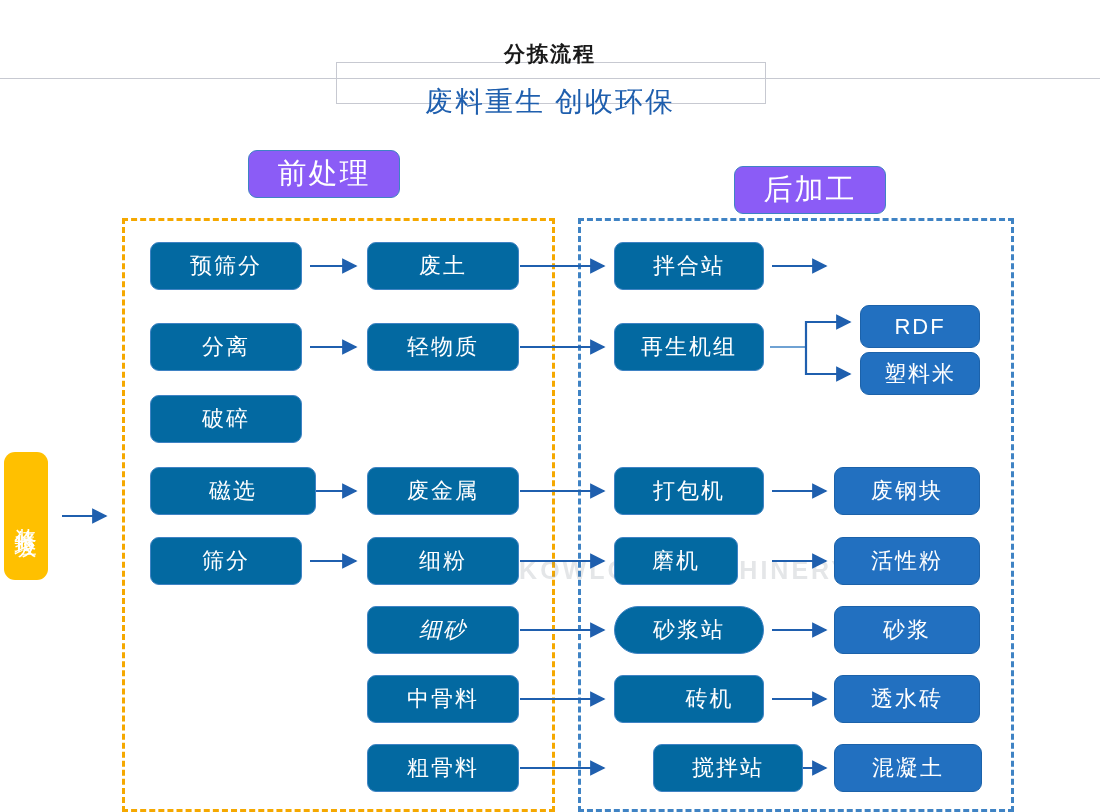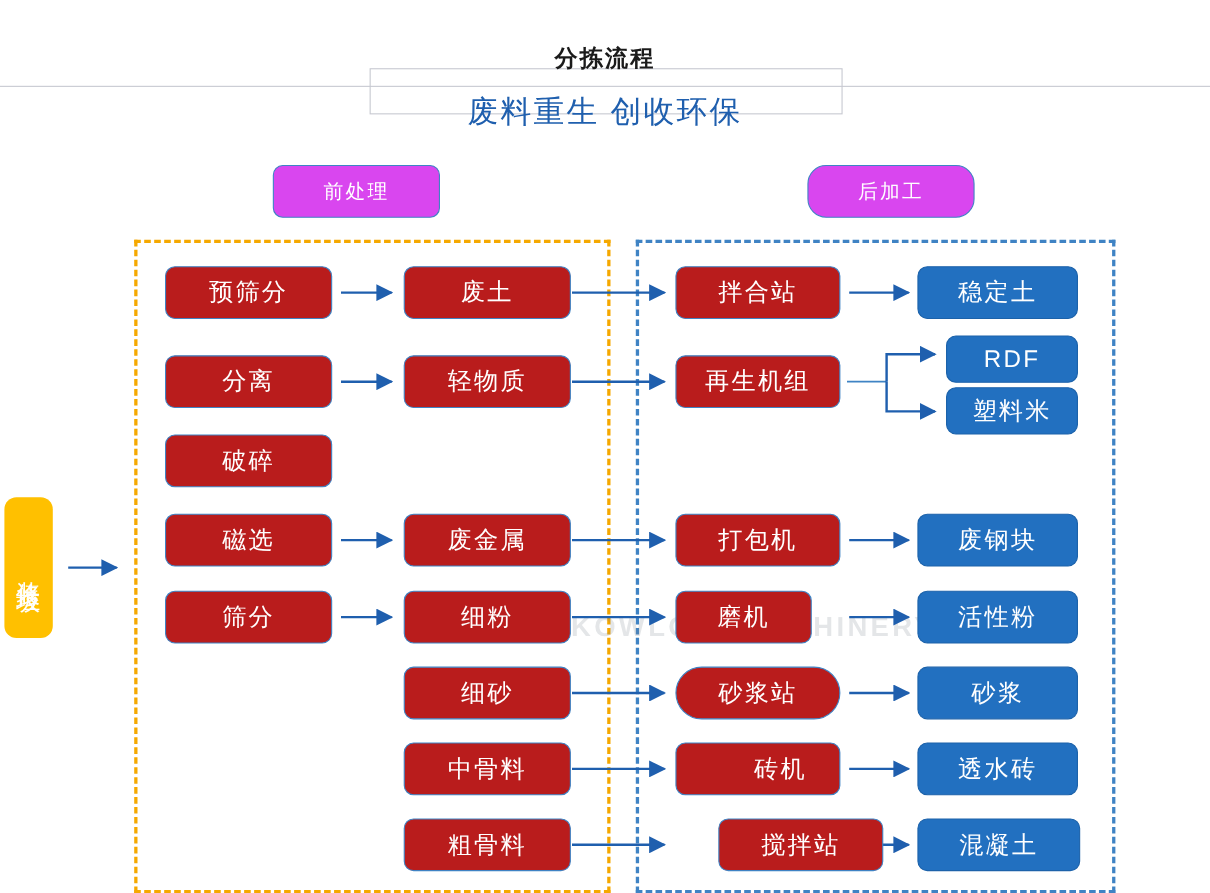--- a/index.html
+++ b/index.html
@@ -58,31 +58,31 @@
     color: #1f5fae;
     letter-spacing: 2px;
     line-height: 40px;
   }
 
   
   .section-pill {
     position: absolute;
     height: 46px;
     border-radius: 9px;
-    background: #d946ef;
+    background: #8b5cf6;
     border: 1px solid #3f83c4;
     color: #ffffff;
-    font-size: 18px;
+    font-size: 29px;
     display: flex;
     align-items: center;
     justify-content: center;
     letter-spacing: 2px;
   }
   #pill-pre  { left: 248px; top: 150px; width: 150px; }
-  #pill-post { left: 734px; top: 150px; width: 150px; border-radius: 17px; }
+  #pill-post { left: 734px; top: 166px; width: 150px; }
 
   
   .group-frame { position: absolute; }
   #frame-pre  { left: 122px; top: 218px; width: 427px; height: 588px;
                 border: 3px dashed #f5a800; }
   #frame-post { left: 578px; top: 218px; width: 430px; height: 588px;
                 border: 3px dashed #3f83c4; }
 
   
   .watermark {
@@ -125,21 +125,21 @@
     align-items: center;
     justify-content: center;
     color: #ffffff;
     border-radius: 9px;
     font-size: 22px;
     letter-spacing: 2px;
     box-sizing: border-box;
     white-space: nowrap;
   }
   .node.light {
-    background: #b91c1c;
+    background: #0369a1;
     border: 1px solid #3f83c4;
   }
   .node.dark {
     background: #2270c0;
     border: 1px solid #1c62aa;
   }
   .node.source {
     background: #ffc000;
     border: none;
     border-radius: 11px;
@@ -210,40 +210,39 @@
     <line class="plainline" x1="770" y1="347" x2="806" y2="347"></line>
     <path class="aline" d="M 806 347 L 806 322 L 850 322" marker-end="url(#arw)"></path>
     <path class="aline" d="M 806 347 L 806 374 L 850 374" marker-end="url(#arw)"></path>
   </svg>
 
   <div class="node source" style="left:4px;top:452px;width:44px;height:128px;">装修垃圾</div>
 
   <div class="node light" style="left:150px;top:242px;width:152px;height:48px;">预筛分</div>
   <div class="node light" style="left:150px;top:323px;width:152px;height:48px;">分离</div>
   <div class="node light" style="left:150px;top:395px;width:152px;height:48px;">破碎</div>
-  <div class="node light" style="left:150px;top:467px;width:152px;height:48px;">磁选</div>
+  <div class="node light" style="left:150px;top:467px;width:166px;height:48px;">磁选</div>
   <div class="node light" style="left:150px;top:537px;width:152px;height:48px;">筛分</div>
 
   <div class="node light" style="left:367px;top:242px;width:152px;height:48px;">废土</div>
   <div class="node light" style="left:367px;top:323px;width:152px;height:48px;">轻物质</div>
   <div class="node light" style="left:367px;top:467px;width:152px;height:48px;">废金属</div>
   <div class="node light" style="left:367px;top:537px;width:152px;height:48px;">细粉</div>
-  <div class="node light" style="left:367px;top:606px;width:152px;height:48px;">细砂</div>
+  <div class="node light" style="left:367px;top:606px;width:152px;height:48px;font-style:italic;">细砂</div>
   <div class="node light" style="left:367px;top:675px;width:152px;height:48px;">中骨料</div>
   <div class="node light" style="left:367px;top:744px;width:152px;height:48px;">粗骨料</div>
 
   <div class="node light" style="left:614px;top:242px;width:150px;height:48px;">拌合站</div>
   <div class="node light" style="left:614px;top:323px;width:150px;height:48px;">再生机组</div>
   <div class="node light" style="left:614px;top:467px;width:150px;height:48px;">打包机</div>
   <div class="node light" style="left:614px;top:537px;width:124px;height:48px;">磨机</div>
   <div class="node light" style="left:614px;top:606px;width:150px;height:48px;border-radius:24px;">砂浆站</div>
   <div class="node light" style="left:614px;top:675px;width:150px;height:48px;padding-left:41px;">砖机</div>
   <div class="node light" style="left:614px;top:744px;width:150px;height:48px;margin-left:39px;">搅拌站</div>
 
-  <div class="node dark" style="left:834px;top:242px;width:146px;height:48px;">稳定土</div>
   <div class="node dark" style="left:860px;top:305px;width:120px;height:43px;">RDF</div>
   <div class="node dark" style="left:860px;top:352px;width:120px;height:43px;">塑料米</div>
   <div class="node dark" style="left:834px;top:467px;width:146px;height:48px;">废钢块</div>
   <div class="node dark" style="left:834px;top:537px;width:146px;height:48px;">活性粉</div>
   <div class="node dark" style="left:834px;top:606px;width:146px;height:48px;">砂浆</div>
   <div class="node dark" style="left:834px;top:675px;width:146px;height:48px;">透水砖</div>
   <div class="node dark" style="left:834px;top:744px;width:148px;height:48px;">混凝土</div>
 
 </div>
 

